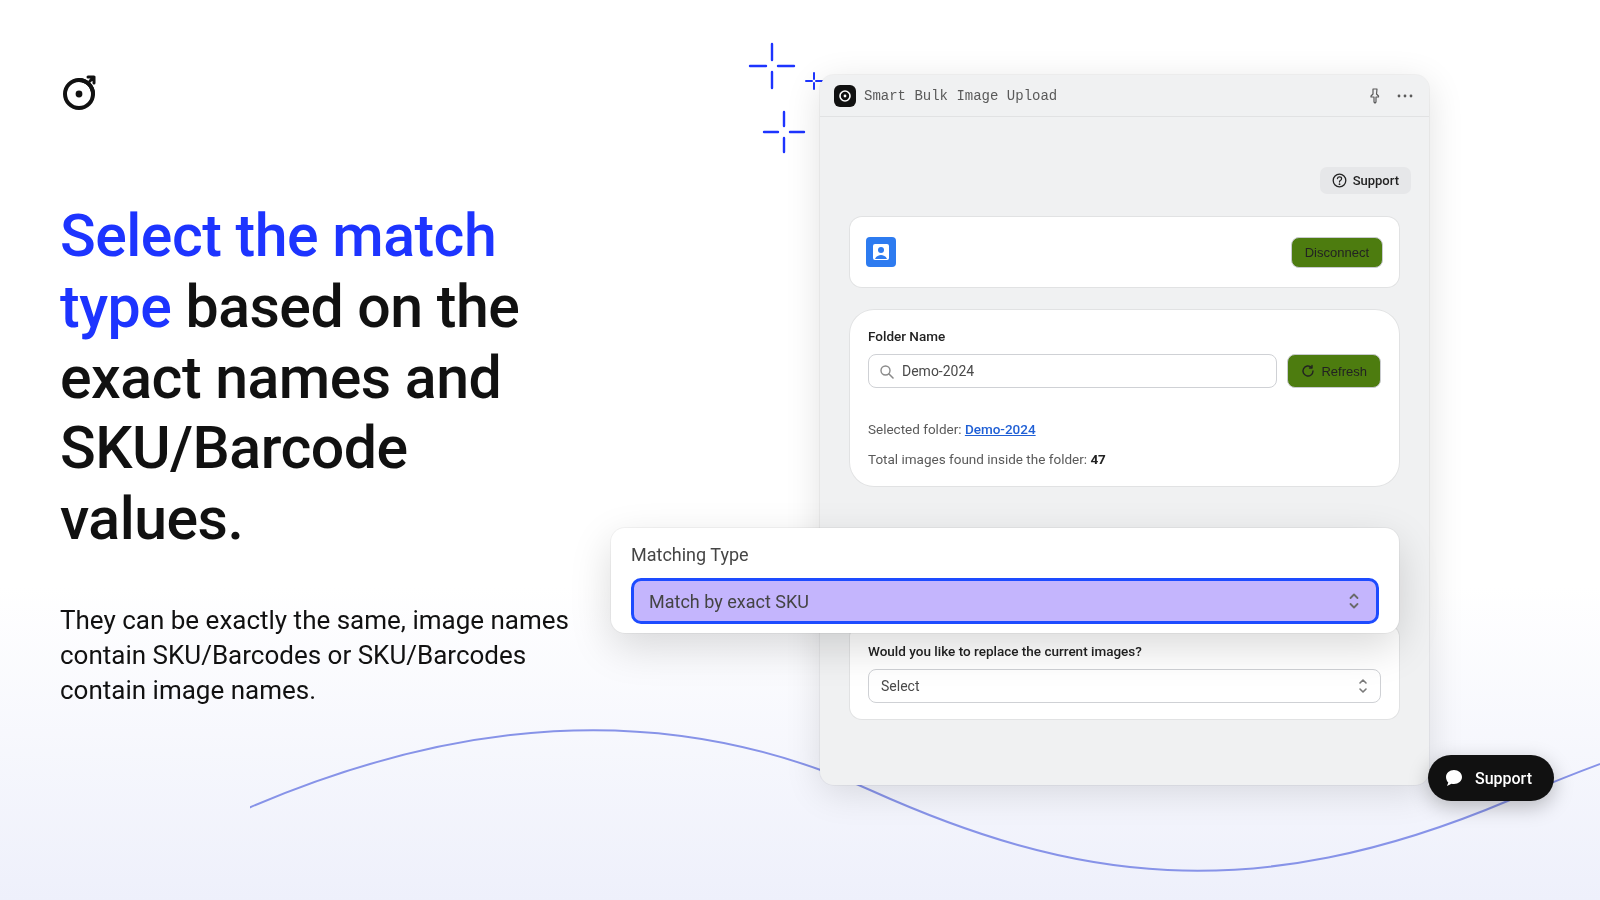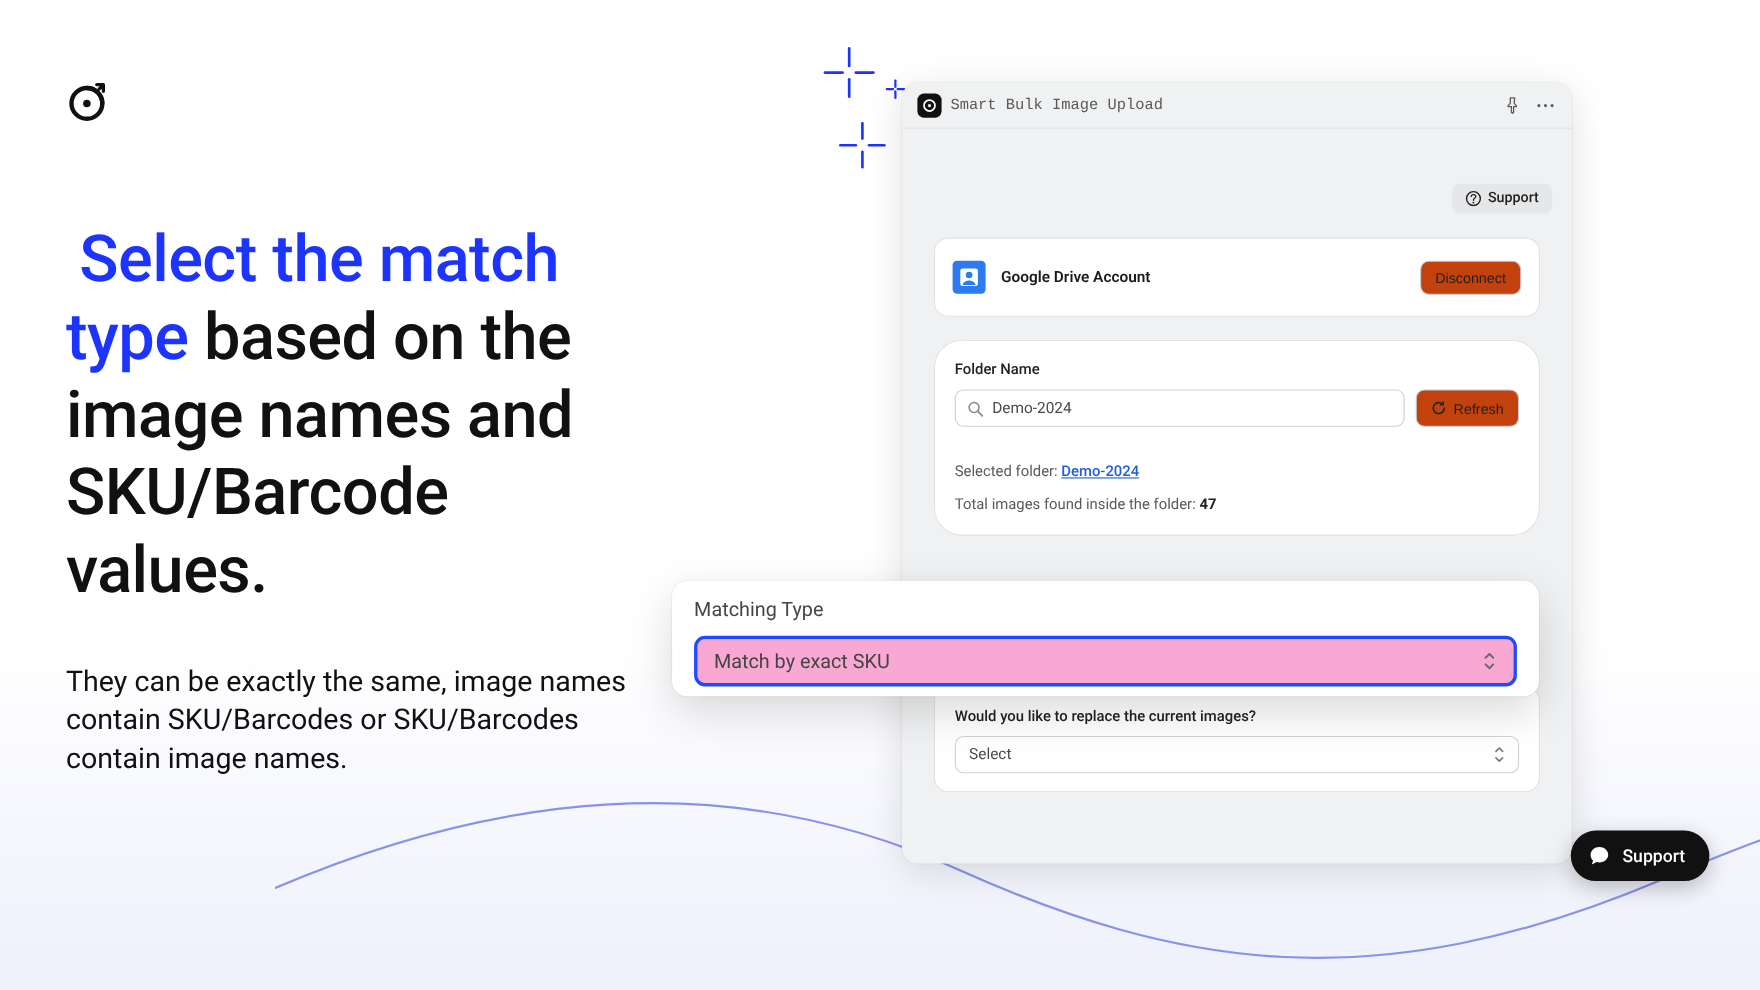--- a/index.html
+++ b/index.html
@@ -27,21 +27,21 @@
 }
 .app-logo svg { display:block; }
 .headline {
   margin-top: 88px;
   font-size: 59px;
   font-weight: 500;
   line-height: 1.2;
   letter-spacing: -0.5px;
   color: #111;
 }
-.headline .accent { color: #1d34ff; font-weight: 500; margin-left: 12px; }
+.headline .accent { color: #1d34ff; font-weight: 500; }
 .subtext {
   margin-top: 48px;
   font-size: 26px;
   line-height: 1.35;
   color: #111;
   font-weight: 400;
   width: 510px;
 }
 
 
@@ -90,21 +90,21 @@
   position:absolute; left:30px; right:30px;
   background:#fff; border-radius:12px;
   box-shadow: 0 0 0 1px rgba(0,0,0,.06);
 }
 .card-account { top:142px; height:70px; display:flex; align-items:center; padding:0 16px; }
 .acct-avatar { width:30px; height:30px; border-radius:4px; background:#2d7bf0; display:flex; align-items:center; justify-content:center; }
 .acct-text { margin-left:14px; flex:1; }
 .acct-title { font-size:14px; font-weight:600; color:#1a1a1a; }
 .acct-sub { font-size:13.5px; color:#6b6b6b; margin-top:2px; }
 .btn-outline {
-  border:1px solid #c9cbcf; background:#c2410c; border-radius:8px;
+  border:1px solid #c9cbcf; background:#4d7c0f; border-radius:8px;
   padding:7px 13px; font-size:13px; font-weight:500; color:#222;
   display:flex; align-items:center; gap:6px;
 }
 
 .card-folder { top:235px; height:176px; padding:18px 18px;border-radius:24px; }
 .field-label { font-size:13.5px; color:#222; font-weight:500; }
 .folder-row { display:flex; gap:10px; margin-top:10px; }
 .search-input {
   flex:1; height:34px; border:1px solid #cfd1d5; border-radius:8px;
   display:flex; align-items:center; padding:0 10px; gap:8px;
@@ -136,21 +136,21 @@
   background:#fff; border-radius:14px;
   box-shadow: 0 14px 42px rgba(0,0,0,.15), 0 0 0 1px rgba(0,0,0,.04);
   padding:16px 20px 20px;
 }
 .elev-label { font-size:18px; color:#454545; font-weight:400; }
 .elev-select {
   margin-top:13px; height:46px;
   border:3px solid #1d4bff; border-radius:10px;
   display:flex; align-items:center; padding:0 15px;
   font-size:18px; color:#444;
-  position:relative; background:#f9a8d4;
+  position:relative; background:#c4b5fd;
 }
 .elev-select .chev-updown { right:14px; width:16px; height:22px; }
 
 
 .support-chip {
   position:absolute; right:46px; top:755px;
   background:#111; color:#fff; border-radius:24px;
   height:46px; padding:0 22px 0 16px;
   display:flex; align-items:center; gap:11px;
   font-size:16px; font-weight:500;
@@ -170,21 +170,21 @@
 <div class="left-col">
   <div class="app-logo">
     <svg width="38" height="38" viewBox="0 0 38 38">
       <circle cx="19" cy="19" r="14" stroke="#111" stroke-width="4" fill="none"></circle>
       <path d="M19 5 A14 14 0 0 1 33 19" stroke="#111" stroke-width="4" fill="none" stroke-linecap="round"></path>
       <circle cx="19" cy="19" r="3.4" fill="#111"></circle>
       <path d="M30 6 L34 2 M34 2 L34 8 M34 2 L28 2" stroke="#111" stroke-width="3" stroke-linecap="round"></path>
     </svg>
   </div>
   <h1 class="headline">
-    <span class="accent">Select the match type</span><span> based on the image names and SKU/Barcode values.</span>
+    <span class="accent">Select the match type</span><span> based on the exact names and SKU/Barcode values.</span>
   </h1>
   <p class="subtext">They can be exactly the same, image names contain SKU/Barcodes or SKU/Barcodes contain image names.</p>
 </div>
 
 <div class="starburst" style="left:746px; top:40px;">
   <svg width="52" height="52" viewBox="0 0 52 52">
       <g stroke="#1d34ff" stroke-width="2.4" stroke-linecap="round">
     <line x1="26" y1="4" x2="26" y2="20"></line>
         <line x1="26" y1="32" x2="26" y2="48"></line>
     <line x1="4" y1="26" x2="20" y2="26"></line>
@@ -248,21 +248,20 @@
 
   <div class="card card-account">
     <div class="acct-avatar">
       <svg width="18" height="18" viewBox="0 0 18 18">
           <rect x="1" y="1" width="16" height="16" rx="2" fill="#fff"></rect>
           <circle cx="9" cy="7" r="3" fill="#2d7bf0"></circle>
           <path d="M3 16c1-3 4-4 6-4s5 1 6 4" fill="#2d7bf0"></path>
         </svg>
     </div>
     <div class="acct-text">
-      <div class="acct-title">Google Drive Account</div>
     </div>
     <button class="btn-outline">
       <span>Disconnect</span>
     </button>
   </div>
 
   <div class="card card-folder">
     <div class="field-label">Folder Name</div>
     <div class="folder-row">
       <div class="search-input">

